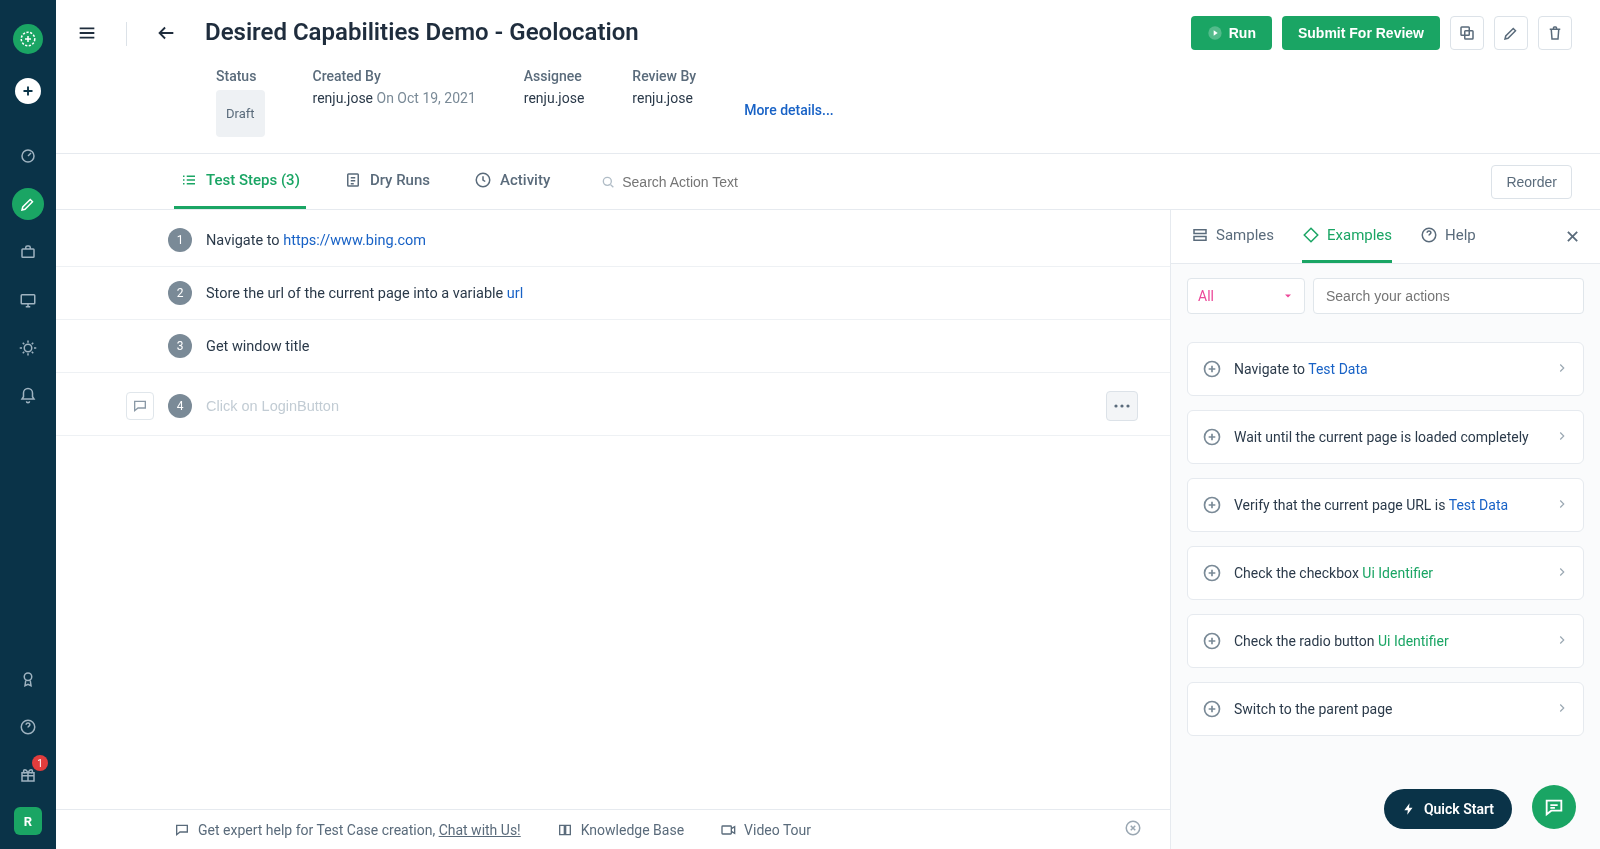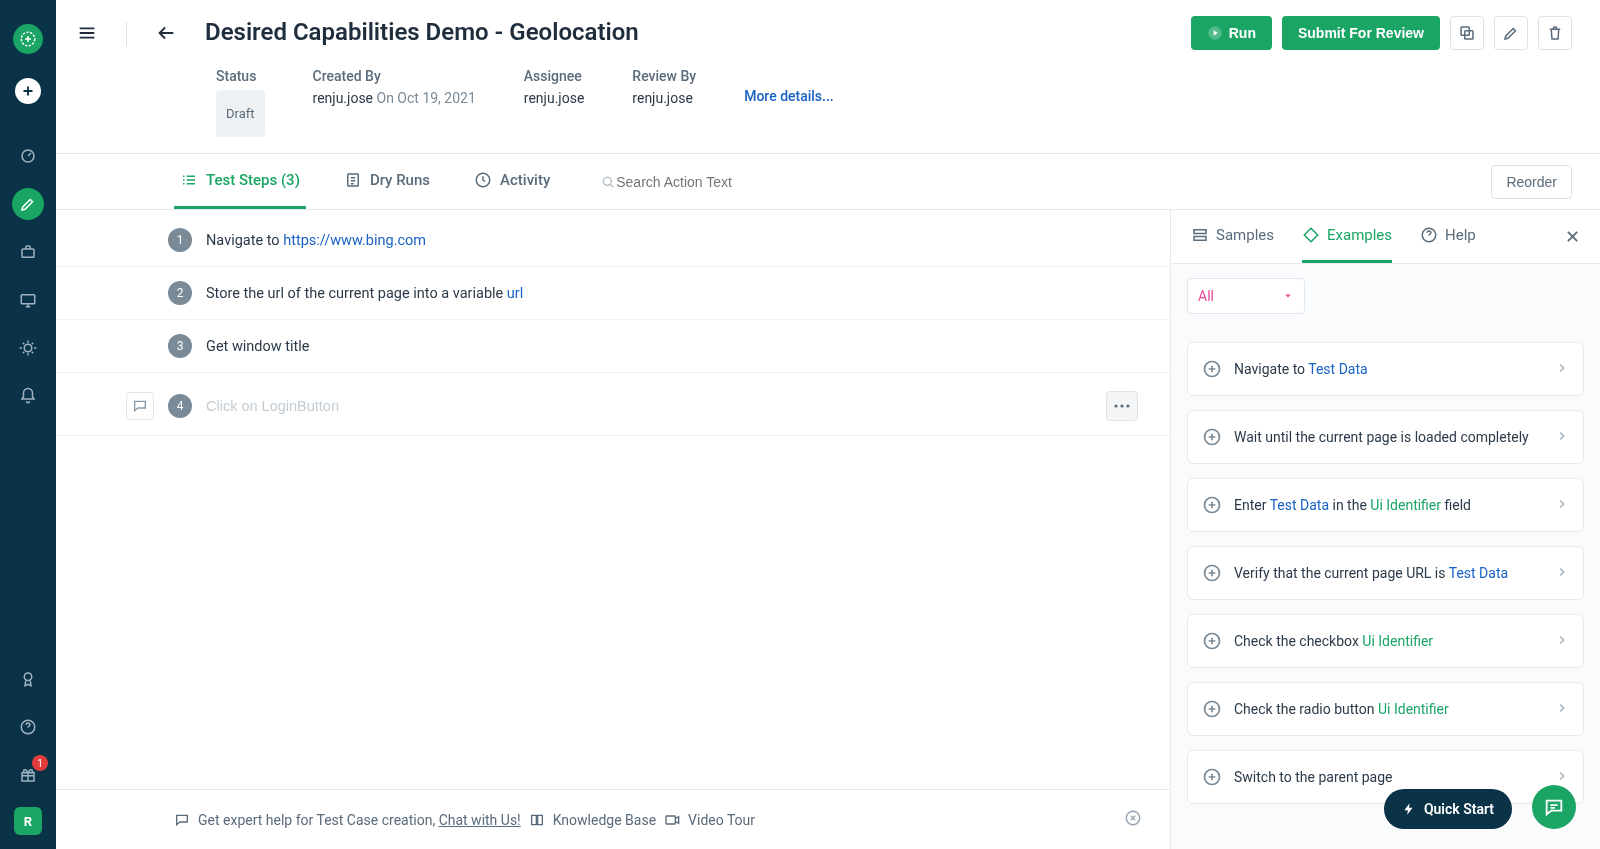--- a/index.html
+++ b/index.html
@@ -77,21 +77,21 @@
     display:flex; gap:48px; align-items:flex-start;
     font-size:14px; color:#5a6b7b;
   }
   .meta-block { display:flex; flex-direction:column; gap:6px; }
   .meta-label { font-weight:500; color:#5a6b7b; }
   .meta-value { color:#2b3a4a; }
   .chip {
     background:#eef1f4; color:#5a6b7b; padding:16px 10px; border-radius:4px;
     display:inline-block; font-size:13px;
   }
-  .more-link { color:#1862c6; cursor:pointer; font-weight:500; margin-top: 20px;}
+  .more-link { color:#1862c6; cursor:pointer; font-weight:500; margin-top: 34px;}
 
   .hr { height:1px; background:#e6eaef; margin: 0;}
 
   
   .tabs-row {
     display:flex; align-items:center;
     padding: 0 28px 0 118px;
     height:56px;
     border-bottom:1px solid #e6eaef;
   }
@@ -99,21 +99,21 @@
     display:flex; align-items:center; gap:8px;
     padding: 0 6px;
     height:100%;
     color:#5a6b7b; font-size:15px; font-weight:500;
     cursor:pointer;
     margin-right: 32px;
     border-bottom:3px solid transparent;
   }
   .tab.active { color:#1aa564; border-bottom-color:#1aa564; }
   .search-action {
-    display:flex; align-items:flex-start; gap:0; color:#b0bcc6; font-size:14px;
+    display:flex; align-items:flex-start; gap:6px; color:#b0bcc6; font-size:14px;
     margin-left: 12px;
   }
   .search-action input {
     border:none; outline:none; font-size:14px; width:200px; color:#476176;
   }
   .reorder-btn {
     margin-left:auto; height:34px; padding:0 14px; border:1px solid #dce2e8;
     border-radius:4px; background:#fff; color:#5a6b7b; font-size:14px; cursor:pointer;
   }
 
@@ -195,23 +195,23 @@
     width:20px; height:20px; flex-shrink:0; color:#7a8a97;
   }
   .example-item .ex-text { flex:1; }
   .example-item .td { color:#1862c6; }
   .example-item .ui { color:#1aa564; }
   .chev { color:#9aa7b2; flex-shrink:0; }
 
   
   .footer-bar {
     position:absolute; left:56px; right:430px; bottom:0;
-    height:60px; border-top:1px solid #e6eaef;
+    height:40px; border-top:1px solid #e6eaef;
     background:#fff;
-    display:flex; align-items:center; gap:8px;
+    display:flex; align-items:center; gap:36px;
     padding:0 28px 0 118px;
     font-size:14px; color:#5a6b7b;
   }
   .footer-bar .fitem { display:flex; align-items:center; gap:8px; cursor:pointer;}
   .underline { text-decoration: underline; }
   .footer-close { margin-left:auto; cursor:pointer; color:#9aa7b2;}
 
   
   .quick-start {
     position:absolute; right:88px; bottom:20px;
@@ -462,48 +462,39 @@
         </div>
         <div class="rp-close">✕</div>
       </div>
       <div class="rp-filter">
         <div class="select">
           <span>All</span>
           <svg width="12" height="12" viewBox="0 0 24 24" fill="currentColor">
               <path d="M6 9l6 6 6-6z"></path>
             </svg>
         </div>
+        <input class="rp-search" placeholder="Search your actions" style="">
       </div>
       <div class="rp-list" id="examples-container">
           <div class="example-item">
             <svg class="add-icon" viewBox="0 0 24 24" fill="none" stroke="currentColor" stroke-width="2">
               <circle cx="12" cy="12" r="9"></circle>
               <path d="M12 8v8M8 12h8"></path>
             </svg>
             <span class="ex-text"><span>Navigate to </span><span class="td">Test Data</span></span>
             <span class="chev"><svg width="14" height="14" viewBox="0 0 24 24" fill="none" stroke="currentColor" stroke-width="2">
                 <path d="M9 6l6 6-6 6"></path>
               </svg></span>
           </div>
           <div class="example-item">
             <svg class="add-icon" viewBox="0 0 24 24" fill="none" stroke="currentColor" stroke-width="2">
               <circle cx="12" cy="12" r="9"></circle>
               <path d="M12 8v8M8 12h8"></path>
             </svg>
             <span class="ex-text"><span>Wait until the current page is loaded completely</span></span>
-            <span class="chev"><svg width="14" height="14" viewBox="0 0 24 24" fill="none" stroke="currentColor" stroke-width="2">
-                <path d="M9 6l6 6-6 6"></path>
-              </svg></span>
-          </div>
-          <div class="example-item">
-            <svg class="add-icon" viewBox="0 0 24 24" fill="none" stroke="currentColor" stroke-width="2">
-              <circle cx="12" cy="12" r="9"></circle>
-              <path d="M12 8v8M8 12h8"></path>
-            </svg>
-            <span class="ex-text"><span>Enter </span><span class="td">Test Data</span><span> in the </span><span class="ui">Ui Identifier</span><span> field</span></span>
             <span class="chev"><svg width="14" height="14" viewBox="0 0 24 24" fill="none" stroke="currentColor" stroke-width="2">
                 <path d="M9 6l6 6-6 6"></path>
               </svg></span>
           </div>
           <div class="example-item">
             <svg class="add-icon" viewBox="0 0 24 24" fill="none" stroke="currentColor" stroke-width="2">
               <circle cx="12" cy="12" r="9"></circle>
               <path d="M12 8v8M8 12h8"></path>
             </svg>
             <span class="ex-text"><span>Verify that the current page URL is </span><span class="td">Test Data</span></span>

